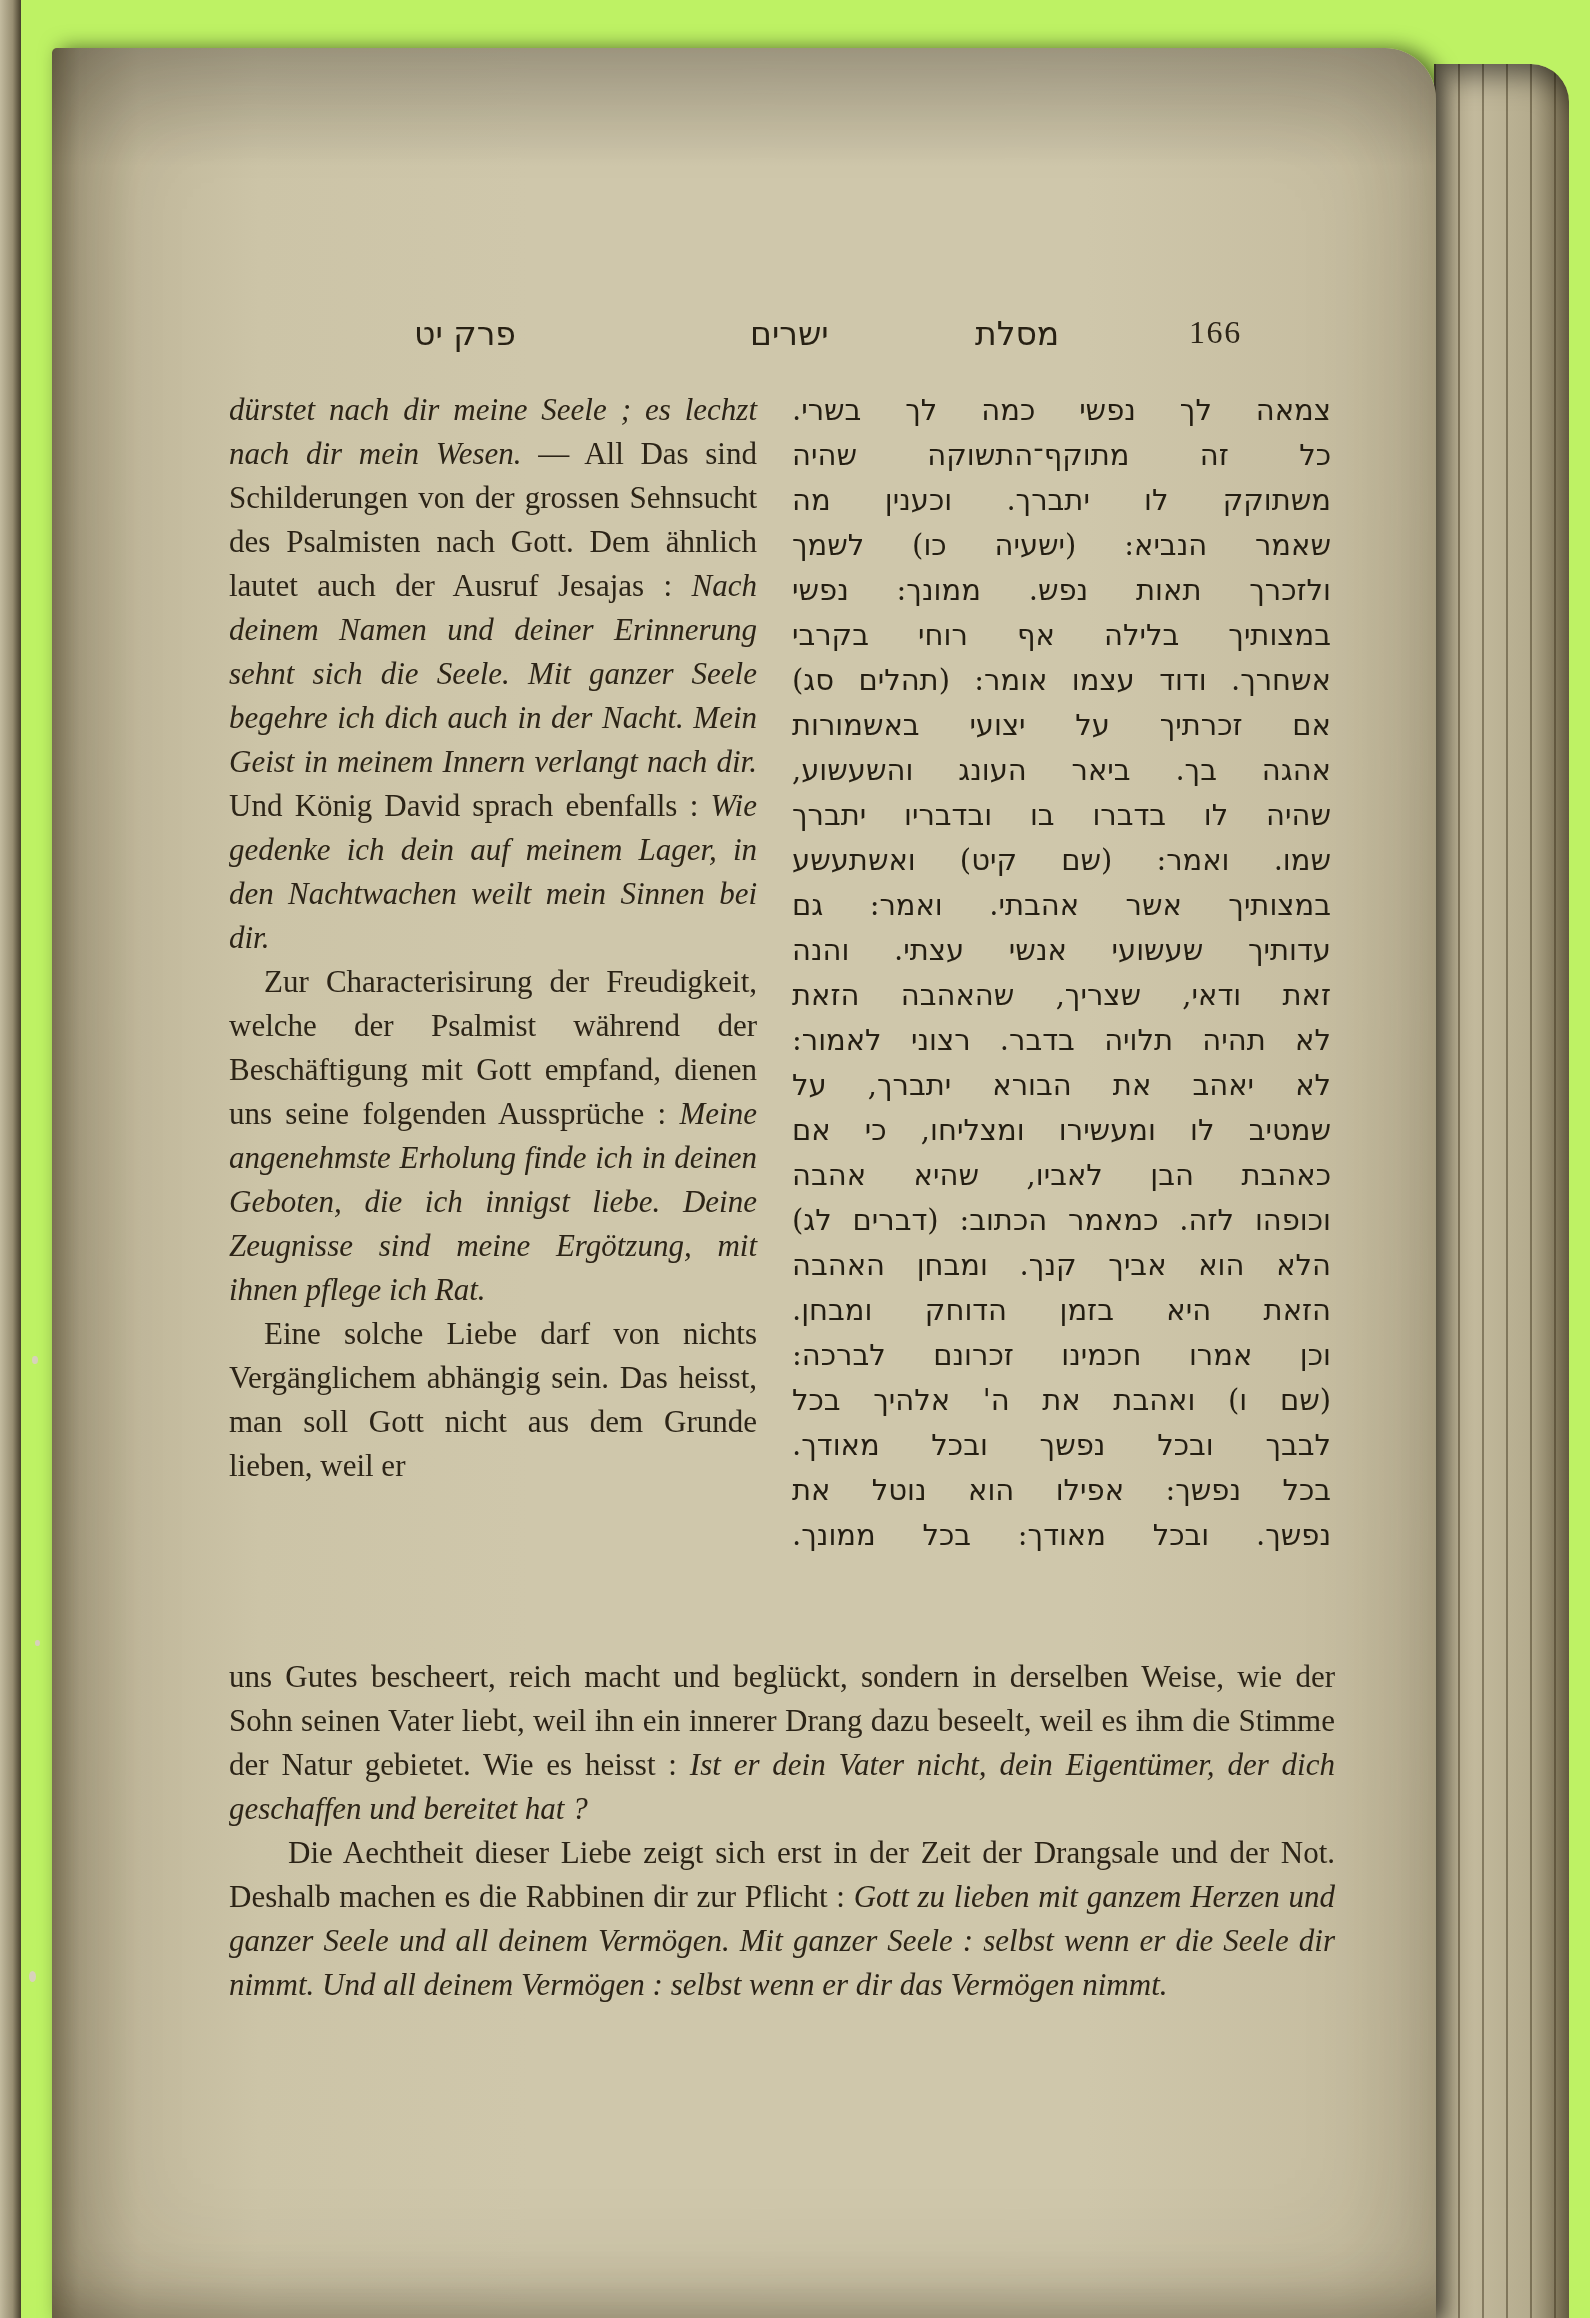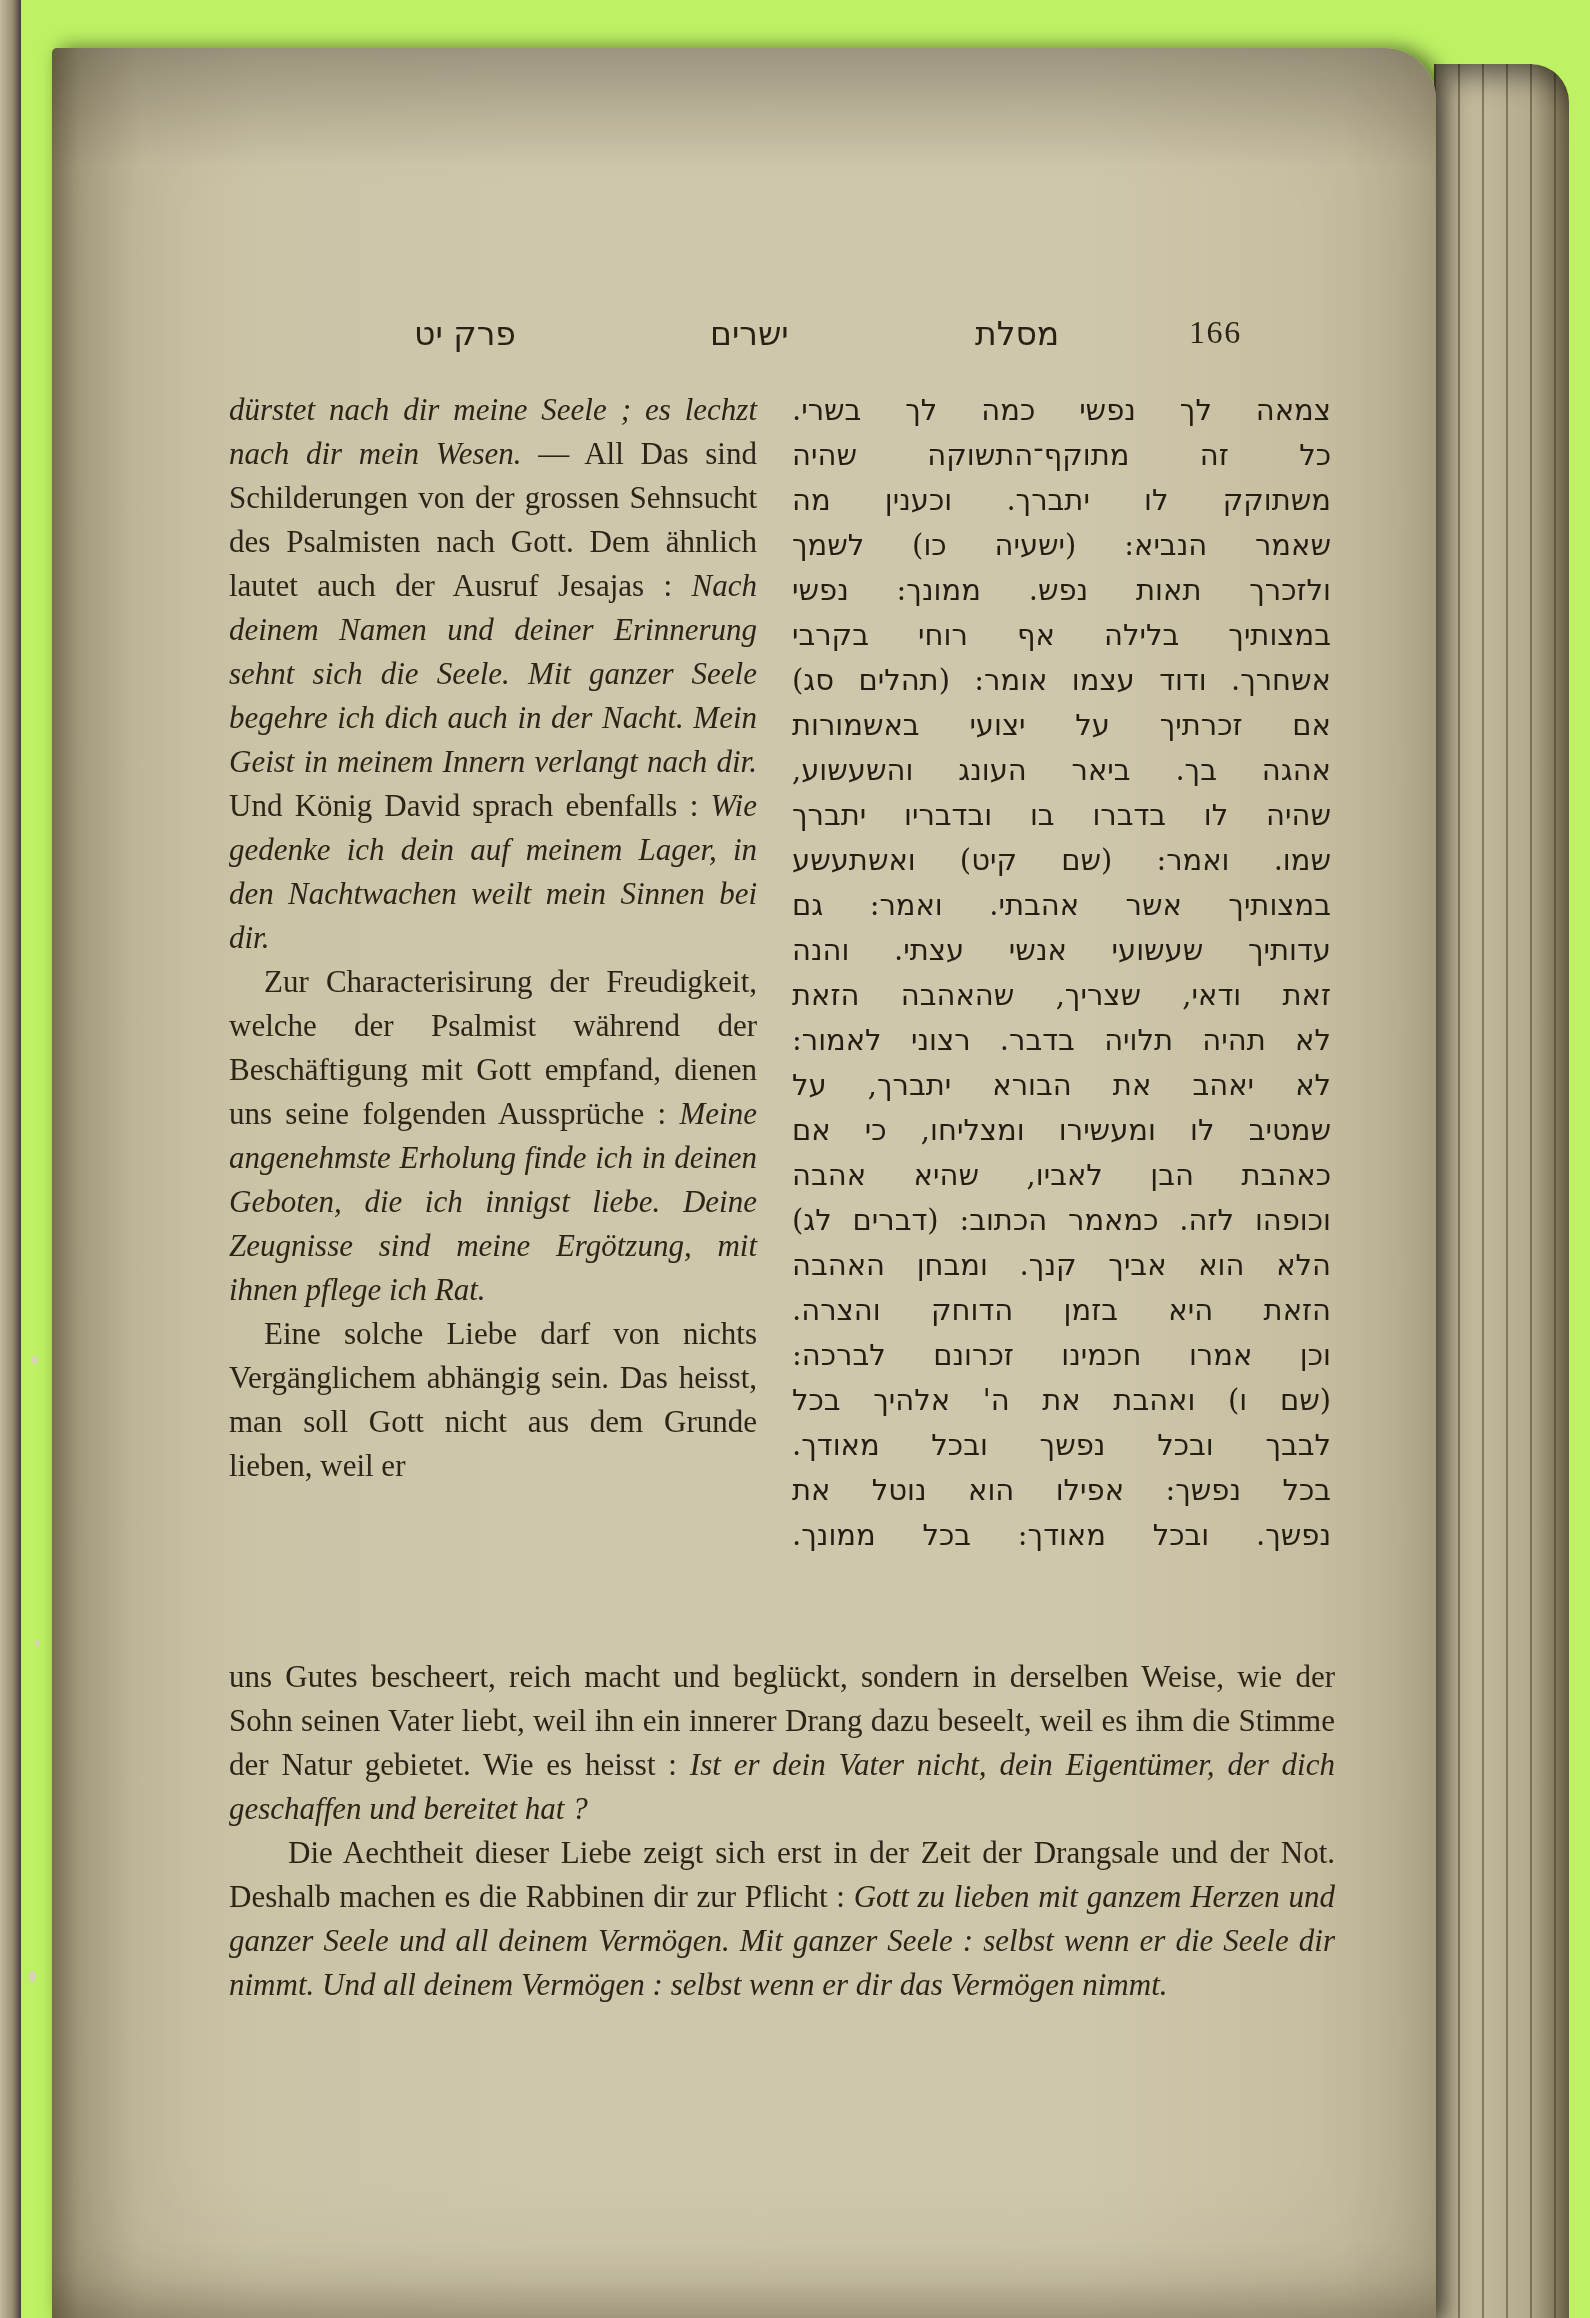--- a/index.html
+++ b/index.html
@@ -77,21 +77,21 @@
   <div class="page-stack"></div>
 
   <div class="speck s1"></div>
   <div class="speck s2"></div>
   <div class="speck s3"></div>
 
   <div class="page">
 
     <div class="header">
       <span class="heb-head" dir="rtl" style="left:362px;">פרק יט</span>
-      <span class="heb-head" dir="rtl" style="left:658px;text-align:center;">ישרים</span>
+      <span class="heb-head" dir="rtl" style="left:698px;text-align:center;">ישרים</span>
       <span class="heb-head" dir="rtl" style="left:923px;">מסלת</span>
       <span class="pageno" style="left:1137px;">166</span>
     </div>
 
     <div class="columns">
 
       <div class="col-german">
         <p><span class="it">dürstet nach dir meine Seele ; es lechzt nach dir mein Wesen. </span><span>— All Das sind Schilderungen von der grossen Sehnsucht des Psalmisten nach Gott. Dem ähnlich lautet auch der Ausruf Jesajas : </span><span class="it">Nach deinem Namen und deiner Erinnerung sehnt sich die Seele. Mit ganzer Seele begehre ich dich auch in der Nacht. Mein Geist in meinem Innern verlangt nach dir. </span><span>Und König David sprach ebenfalls : </span><span class="it">Wie gedenke ich dein auf meinem Lager, in den Nachtwachen weilt mein Sinnen bei dir.</span></p>
         <p class="indent1"><span>Zur Characterisirung der Freudigkeit, welche der Psalmist während der Beschäftigung mit Gott empfand, dienen uns seine folgenden Aussprüche : </span><span class="it">Meine angenehmste Erholung finde ich in deinen Geboten, die ich innigst liebe. Deine Zeugnisse sind meine Ergötzung, mit ihnen pflege ich Rat.</span></p>
         <p class="indent1"><span>Eine solche Liebe darf von nichts Vergänglichem abhängig sein. Das heisst, man soll Gott nicht aus dem Grunde lieben, weil er</span></p>
@@ -111,21 +111,21 @@
         <div class="heb-line">שמו. ואמר: (שם קיט) ואשתעשע</div>
         <div class="heb-line">במצותיך אשר אהבתי. ואמר: גם</div>
         <div class="heb-line">עדותיך שעשועי אנשי עצתי. והנה</div>
         <div class="heb-line">זאת ודאי, שצריך, שהאהבה הזאת</div>
         <div class="heb-line">לא תהיה תלויה בדבר. רצוני לאמור:</div>
         <div class="heb-line">לא יאהב את הבורא יתברך, על</div>
         <div class="heb-line">שמטיב לו ומעשירו ומצליחו, כי אם</div>
         <div class="heb-line">כאהבת הבן לאביו, שהיא אהבה</div>
         <div class="heb-line">וכופהו לזה. כמאמר הכתוב: (דברים לג)</div>
         <div class="heb-line">הלא הוא אביך קנך. ומבחן האהבה</div>
-        <div class="heb-line">הזאת היא בזמן הדוחק והצרה.</div>
+        <div class="heb-line">הזאת היא בזמן הדוחק ומבחן.</div>
         <div class="heb-line">וכן אמרו חכמינו זכרונם לברכה:</div>
         <div class="heb-line">(שם ו) ואהבת את ה' אלהיך בכל</div>
         <div class="heb-line">לבבך ובכל נפשך ובכל מאודך.</div>
         <div class="heb-line">בכל נפשך: אפילו הוא נוטל את</div>
         <div class="heb-line">נפשך. ובכל מאודך: בכל ממונך.</div>
       </div>
 
     </div>
 
     <div class="bottom">

